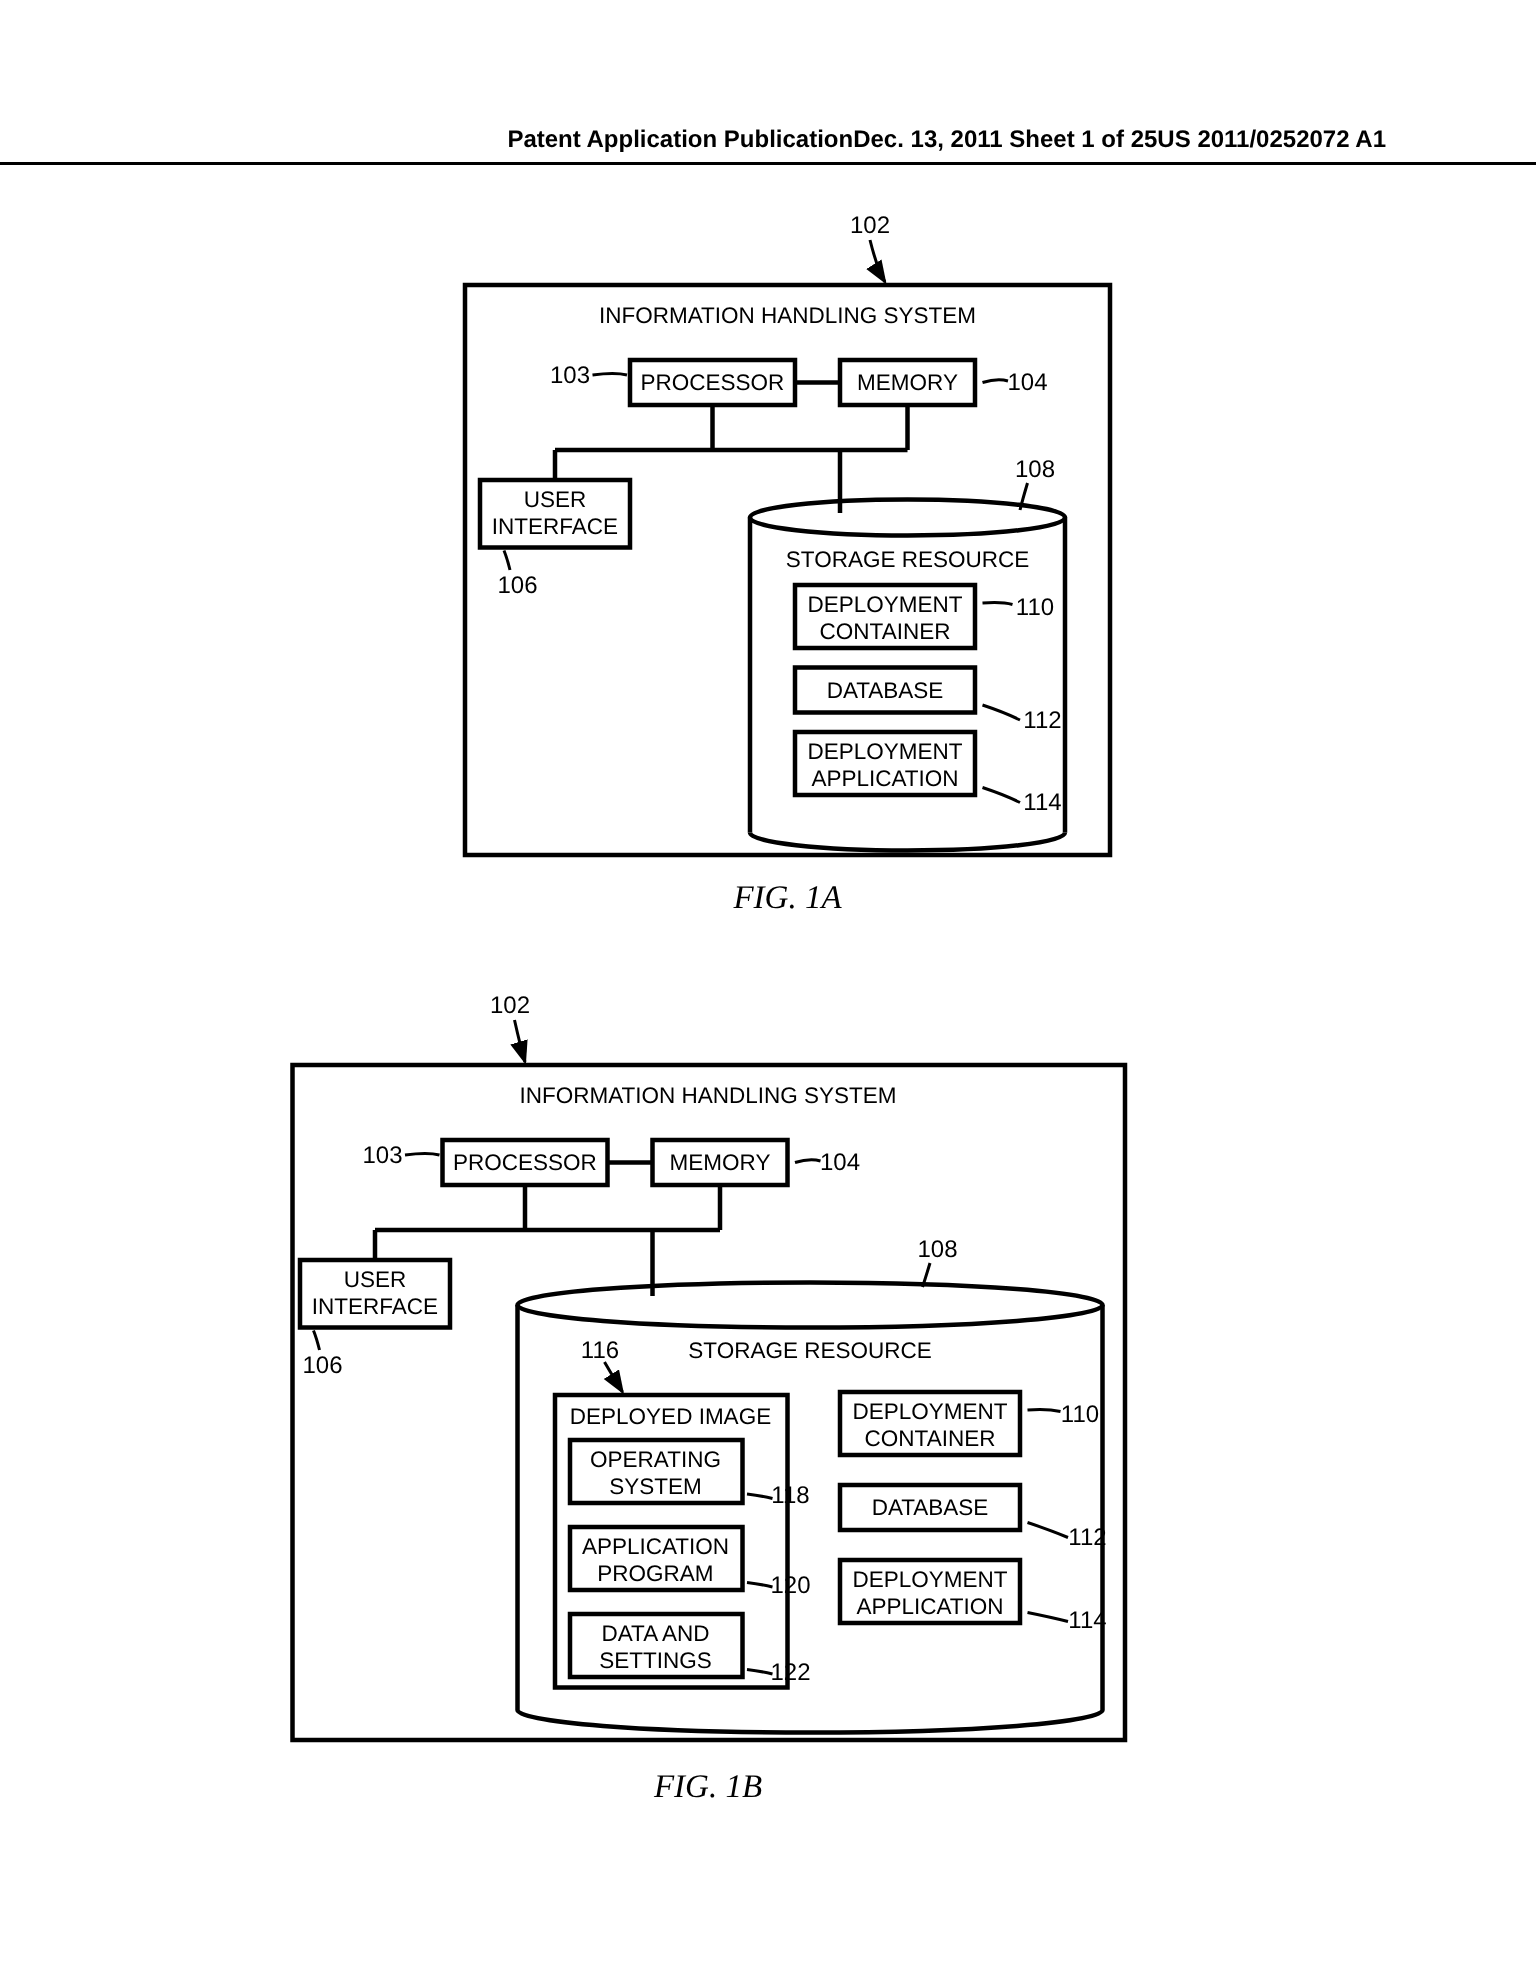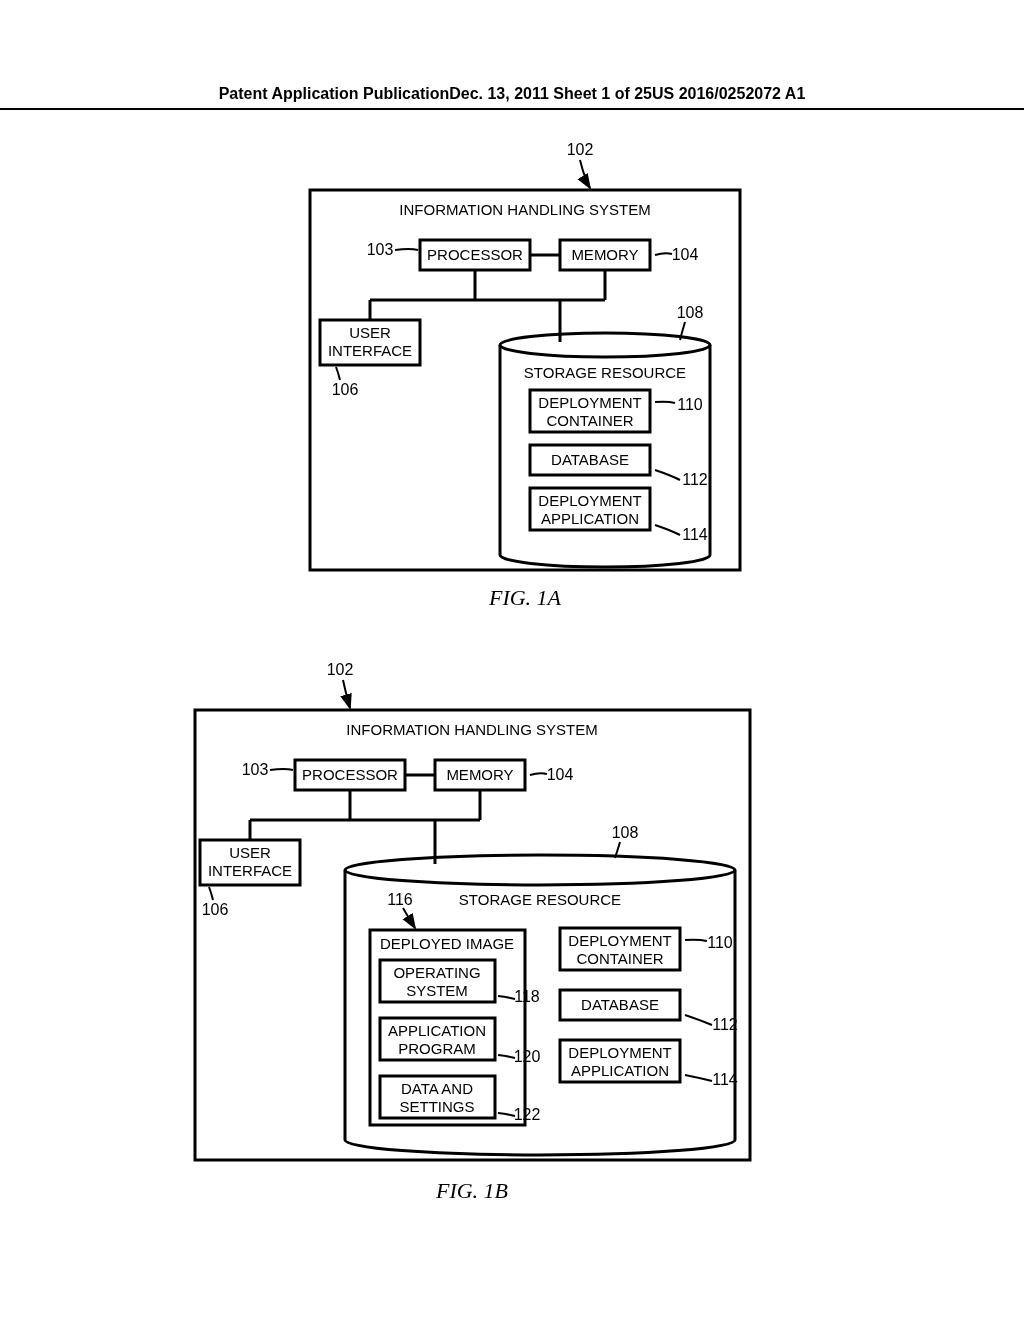--- a/index.html
+++ b/index.html
@@ -19,21 +19,21 @@
     position: absolute;
     top: 85px;
     left: 0;
     width: 1024px;
     border-bottom: 2px solid #000;
     font-weight: bold;
     font-size: 16px;
   }
   .header-row {
     display: flex;
-    justify-content: center;
+    justify-content: flex-end;
     padding: 0 100px 5px 100px;
   }
   .svg-area {
     position: absolute;
     top: 130px;
     left: 0;
   }
   text {
     font-family: Arial, Helvetica, sans-serif;
   }
@@ -43,21 +43,21 @@
 </style>
 </head>
 <body>
 
 <div class="page">
 
   <div class="header">
     <div class="header-row">
       <span>Patent Application Publication</span>
       <span>Dec. 13, 2011  Sheet 1 of 25</span>
-      <span>US 2016/0252072 A1</span>
+      <span>US 2011/0252072 A1</span>
     </div>
   </div>
 
   <svg class="svg-area" width="1024" height="1180">
     <defs>
       <marker id="arrow" markerWidth="10" markerHeight="10" refX="7" refY="3" orient="auto" markerUnits="strokeWidth">
         <path d="M0,0 L8,3 L0,6 Z" fill="#000"></path>
       </marker>
     </defs>
 

